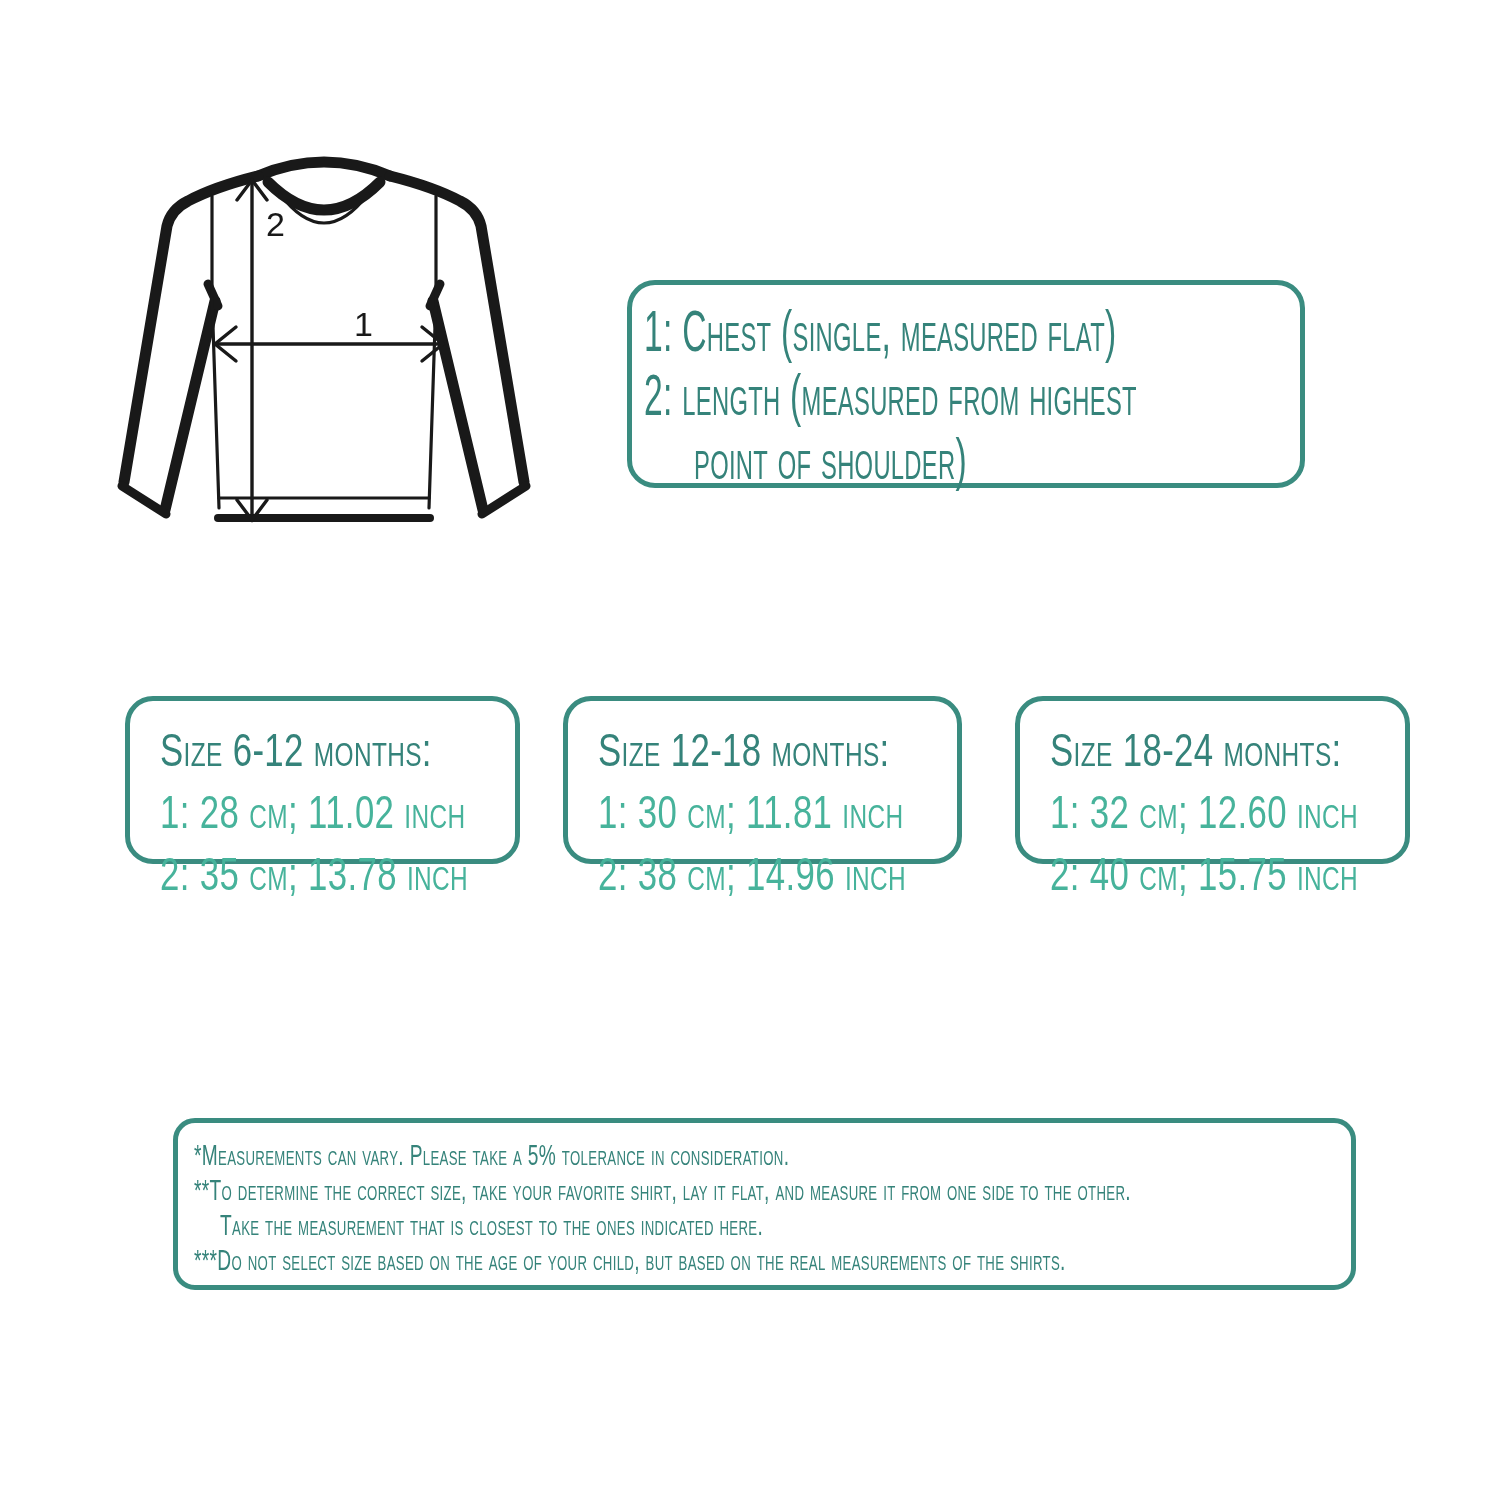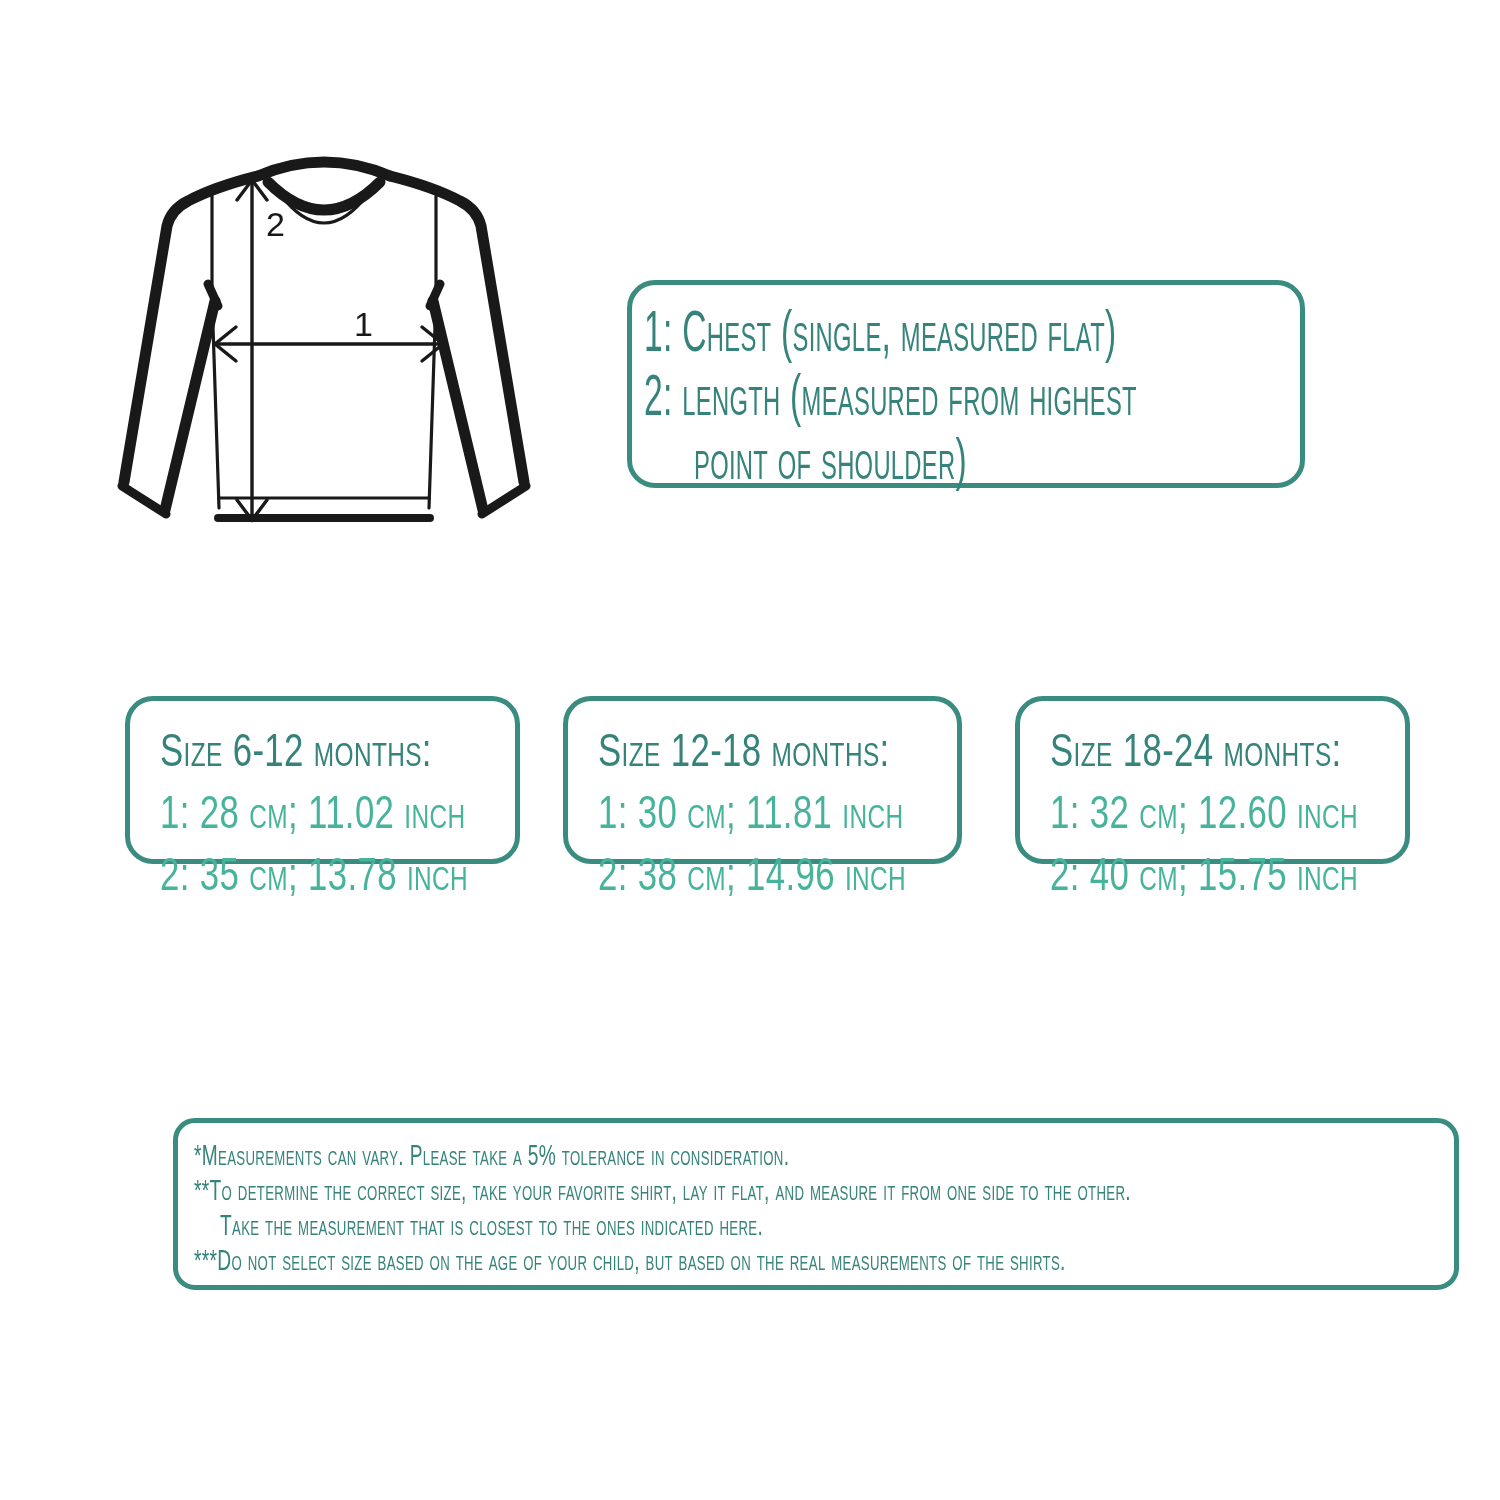--- a/index.html
+++ b/index.html
@@ -48,21 +48,21 @@
     transform: scaleX(0.74);
   }
   .size-value {
     font-size: 47px;
     line-height: 62px;
     color: var(--value-text, #47b39b);
     transform: scaleX(0.74);
   }
 
   
-  .footnote-box { left: 173px; top: 1118px; width: 1286px; height: 172px; padding: 15px 0 0 16px; border-radius: 22px; border-width: 5px; }
+  .footnote-box { left: 173px; top: 1118px; width: 1183px; height: 172px; padding: 15px 0 0 16px; border-radius: 22px; border-width: 5px; }
   .footnote-line {
     font-size: 29px;
     line-height: 35px;
     color: var(--note-text, #35837a);
     transform: scaleX(0.66);
   }
   .footnote-line.indent { margin-left: 26px; }
 
   
   .shirt-wrap { position: absolute; left: 108px; top: 146px; width: 460px; height: 400px; }

